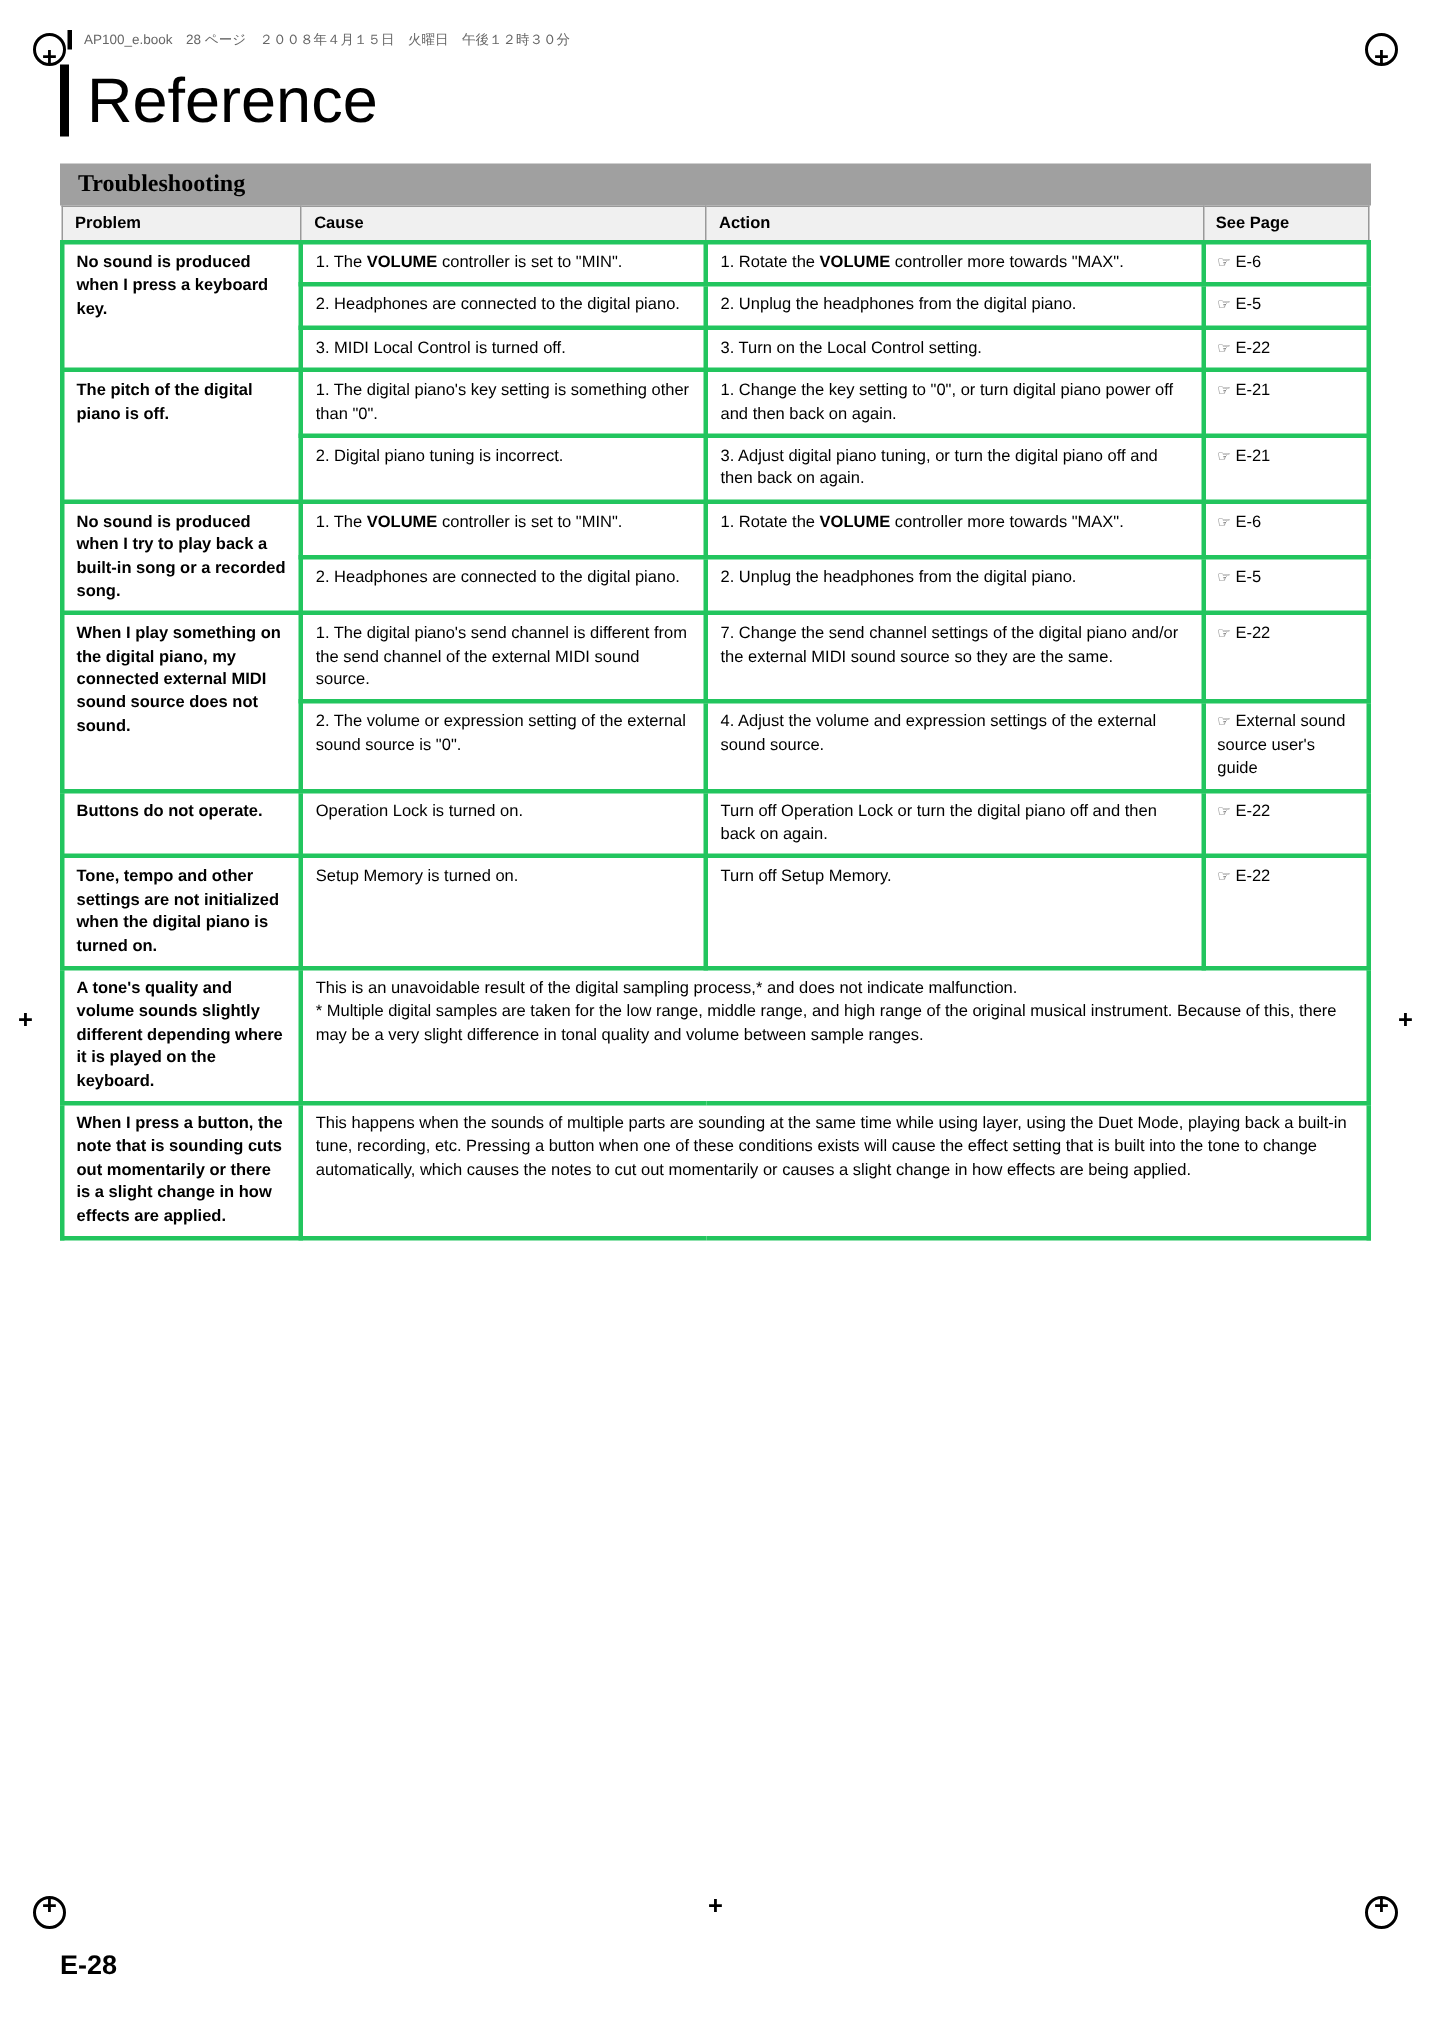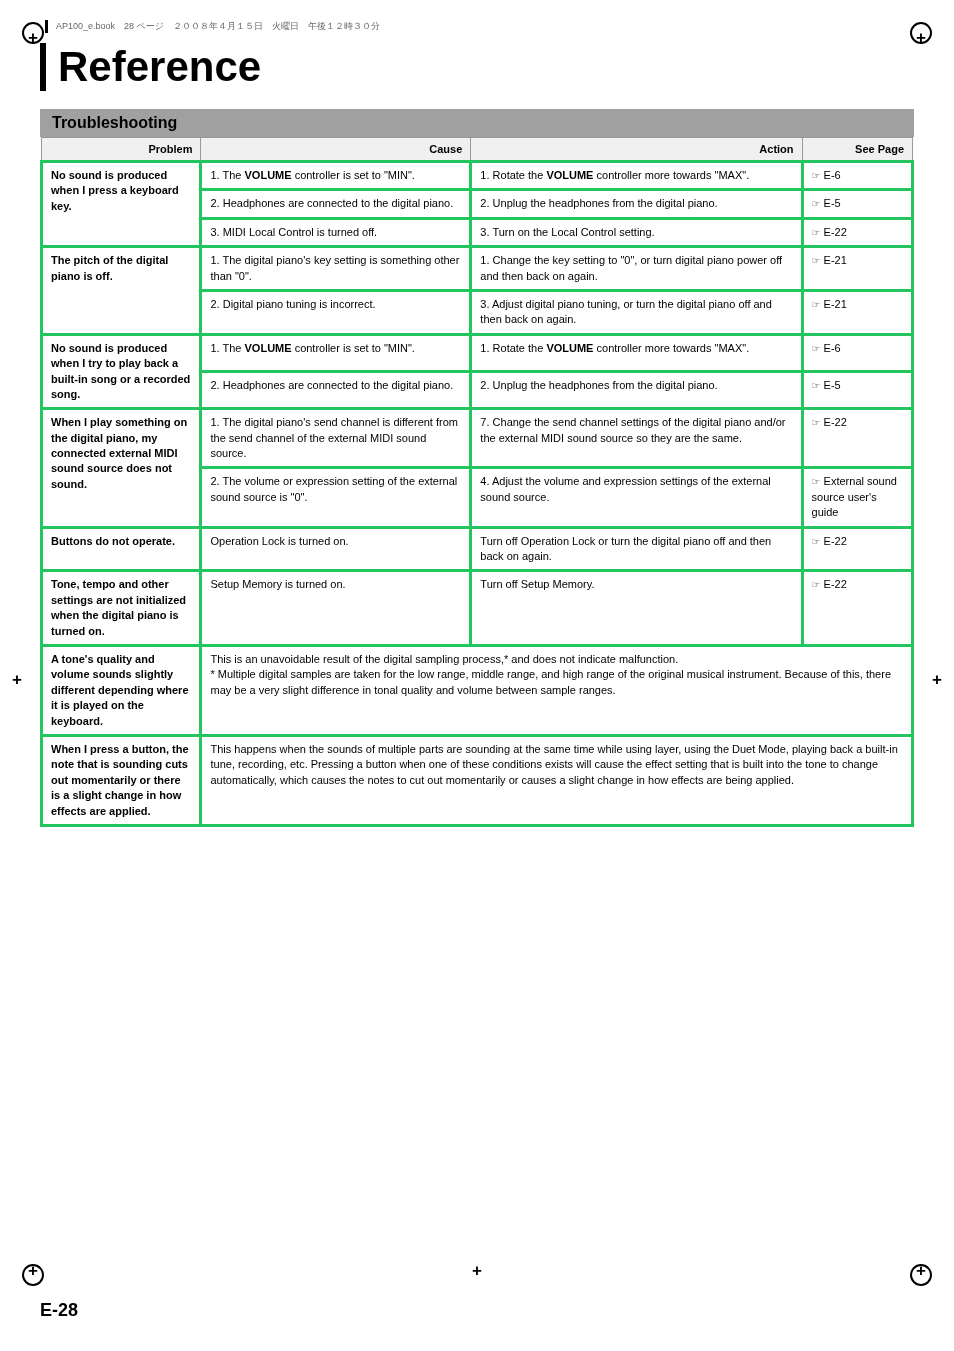--- a/index.html
+++ b/index.html
@@ -24,50 +24,51 @@
       font-size: 9px;
       color: #666;
       margin-bottom: 8px;
       padding-left: 8px;
       border-left: 3px solid #000;
       margin-left: 5px;
     }
 
     .page-title {
       font-size: 42px;
-      font-weight: bold;
+      font-weight: normal;
       color: #000;
       margin-bottom: 18px;
       margin-top: 10px;
       padding-left: 5px;
       border-left: 6px solid #000;
       padding-left: 12px;
     }
 
     .section-title {
       background-color: #a0a0a0;
       color: #000;
       font-size: 16px;
       font-weight: bold;
       padding: 5px 12px;
       margin-bottom: 0;
+      font-family: Liberation Serif, serif;
     }
 
     .trouble-table {
       width: 100%;
       border-collapse: collapse;
       border: 1px solid #999;
       font-size: 11px;
     }
 
     .trouble-table th {
       background-color: #f0f0f0;
       border: 1px solid #999;
       padding: 5px 8px;
-      text-align: right;
+      text-align: left;
       font-weight: bold;
       font-size: 11px;
     }
 
     .trouble-table td {
       border: 3px solid #22c55e;
       padding: 5px 8px;
       vertical-align: top;
       font-size: 11px;
       line-height: 1.4;

